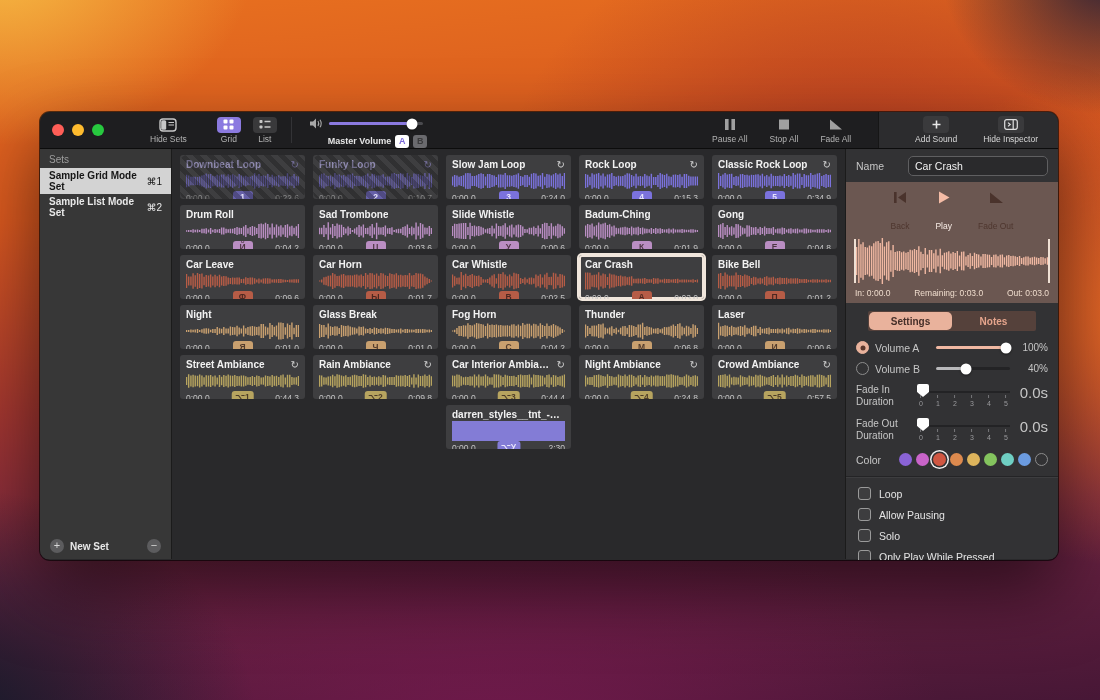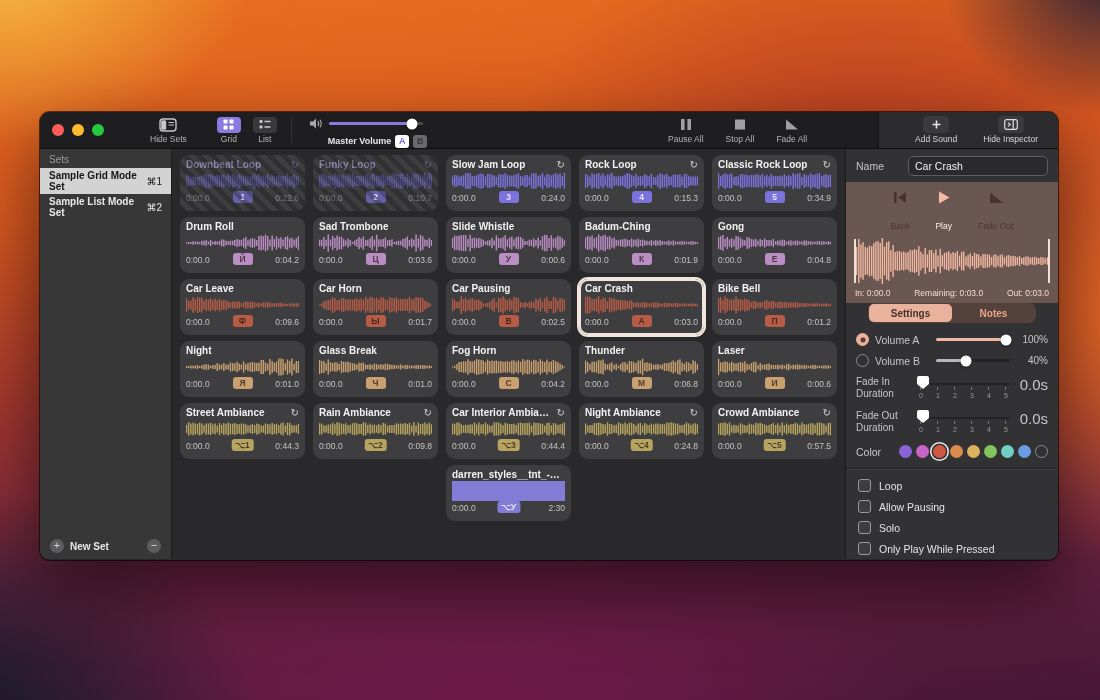--- a/index.html
+++ b/index.html
@@ -51,39 +51,39 @@
   .mv-knob { position:absolute; left:88%; top:50%; transform:translate(-50%,-50%); width:11px; height:11px; background:#fff; border-radius:50%; box-shadow:0 1px 2px rgba(0,0,0,.5); }
   .mv-bottom { display:flex; align-items:center; gap:4px; margin-top:2px; margin-left:18px; }
   .mv-label { font-size:9px; color:#e6e6e6; font-weight:bold; }
   .ab { width:14px; height:13px; border-radius:3px; font-size:9px; font-weight:bold; display:flex; align-items:center; justify-content:center; }
   .ab.a { background:#fff; color:#7a68d8; }
   .ab.b { background:#6a6a6e; color:#3a3a3c; }
 
   .tb-spacer { flex:1; }
   .tb-group-right { display:flex; margin-right:52px; }
   .tb-darkchip { width:26px; height:17px; border-radius:4px; background:#3a3a3c; display:flex; align-items:center; justify-content:center; }
-  .tb-end { position:relative; display:flex; gap:14px; margin-right:14px;margin-left:44px; }
+  .tb-end { position:relative; display:flex; gap:14px; margin-right:14px; }
 
   
   .content { display:flex; height:410px; }
 
   
   .sidebar { position:relative; width:132px; background:#373737; border-right:1px solid #1b1b1b; flex-shrink:0; }
   .side-header { font-size:10px; color:#9d9d9d; padding:5px 9px 3px; }
   .side-item { display:flex; justify-content:space-between; align-items:center; padding:2px 9px; font-size:10px; font-weight:bold; color:#e8e8e8; cursor:default; }
   .side-item.sel { background:#d3d3d3; color:#161616; }
   .side-item .sc { font-weight:normal; }
   .side-bottom { position:absolute; left:0; right:0; bottom:6px; display:flex; align-items:center; padding:0 10px; }
   .circle-btn { width:14px; height:14px; border-radius:50%; background:#5c5c5e; color:#d8d8d8; font-size:11px; line-height:13px; text-align:center; }
   .newset-lb { font-size:10px; font-weight:bold; color:#e8e8e8; margin-left:6px; flex:1; }
 
   
   .gridarea { flex:1; background:#29292b; padding:6px 8px; overflow:hidden; }
   .tilegrid { display:grid; grid-template-columns:repeat(5,1fr); gap:6px 8px; }
-  .tile { position:relative; height:56px; background:#3e3e40; border-radius:9px; padding:3px 6px 3px; overflow:hidden; }
+  .tile { position:relative; height:44px; background:#3e3e40; border-radius:3px; padding:3px 6px 3px; overflow:hidden; }
   .tile.dim::after { content:""; position:absolute; inset:0; background:repeating-linear-gradient(45deg, rgba(0,0,0,.22) 0 5px, rgba(0,0,0,0) 5px 10px); border-radius:7px; }
   .tile.sel { box-shadow:0 0 0 2px #f0e6dc inset, 0 0 0 2px #f0e6dc; }
   .thead { display:flex; align-items:center; justify-content:space-between; height:13px; }
   .tname { font-size:10px; font-weight:bold; color:#f2f2f2; white-space:nowrap; overflow:hidden; text-overflow:ellipsis; }
   .tile.dim .tname { color:#8f8ab0; }
   .loop-ic { font-size:10px; color:#d0d0d0; line-height:10px; margin-left:3px; }
   .tile.dim .loop-ic { color:#77719f; }
   .twave { display:block; height:20px; width:100%; }
   .tfoot { position:relative; display:flex; justify-content:space-between; align-items:center; height:13px; font-size:8.5px; color:#c4c4c4; }
   .tile.dim .tfoot { color:#8a8a8a; }
@@ -97,21 +97,21 @@
   .player { background:#6b5751; padding:6px 0 5px; }
   .transport { display:flex; justify-content:center; gap:26px; padding:2px 0 4px; }
   .t-btn { display:flex; flex-direction:column; align-items:center; gap:16px; }
   .t-btn .tlb { font-size:8.5px; color:#4e362e; }
   .t-btn.on .tlb { color:#f7ece5; }
   .pwave-wrap { position:relative; height:48px; margin:2px 8px; }
   .pmark { position:absolute; top:2px; bottom:2px; width:2px; background:#efe0d4; }
   .pwave { display:block; width:100%; height:100%; }
   .ptimes { display:flex; justify-content:space-between; padding:1px 9px 0; font-size:8.5px; color:#efdccd; }
 
-  .tabs { display:flex; margin:0 22px 6px; background:#55413b; border-radius:7px; padding:1px; height:20px; }
+  .tabs { display:flex; margin:8px 22px 6px; background:#55413b; border-radius:2px; padding:1px; height:20px; }
   .tab { flex:1; border-radius:5px; display:flex; align-items:center; justify-content:center; font-size:10px; font-weight:bold; color:#e6a58d; }
   .tab.sel { background:#e9b29c; color:#46302a; }
 
   .ins-row { display:flex; align-items:center; padding:4px 10px; gap:6px; }
   .radio { width:13px; height:13px; border-radius:50%; border:1.5px solid #8c8c8c; flex-shrink:0; }
   .radio.sel { background:#e9b29c; border-color:#e9b29c; position:relative; }
   .radio.sel::after { content:""; position:absolute; left:50%; top:50%; transform:translate(-50%,-50%); width:5px; height:5px; border-radius:50%; background:#5a372c; }
   .vlabel { width:55px; }
   .vslider { position:relative; flex:1; height:3px; background:#232325; border-radius:2px; }
   .vfill { position:absolute; left:0; top:0; height:100%; border-radius:2px; }
@@ -457,21 +457,21 @@
                 <path d="M0.5 9.6L0.5 10.4M2.6 8.4L2.6 11.6M4.8 6.2L4.8 13.8M6.9 5.7L6.9 14.3M9.0 4.7L9.0 15.3M11.2 4.4L11.2 15.6M13.3 2.1L13.3 17.9M15.5 3.2L15.5 16.8M17.6 5.0L17.6 15.0M19.7 4.7L19.7 15.3M21.9 3.4L21.9 16.6M24.0 3.0L24.0 17.0M26.1 4.5L26.1 15.5M28.3 4.2L28.3 15.8M30.4 4.2L30.4 15.8M32.6 4.6L32.6 15.4M34.7 3.7L34.7 16.3M36.8 3.4L36.8 16.6M39.0 4.4L39.0 15.6M41.1 3.4L41.1 16.6M43.2 5.0L43.2 15.0M45.4 2.0L45.4 18.0M47.5 3.8L47.5 16.2M49.7 2.1L49.7 17.9M51.8 2.3L51.8 17.7M53.9 3.8L53.9 16.2M56.1 2.5L56.1 17.5M58.2 4.7L58.2 15.3M60.3 1.9L60.3 18.1M62.5 2.6L62.5 17.4M64.6 4.2L64.6 15.8M66.8 5.0L66.8 15.0M68.9 2.3L68.9 17.7M71.0 3.0L71.0 17.0M73.2 3.5L73.2 16.5M75.3 2.2L75.3 17.8M77.4 4.3L77.4 15.7M79.6 3.7L79.6 16.3M81.7 4.5L81.7 15.5M83.9 4.0L83.9 16.0M86.0 4.3L86.0 15.7M88.1 2.1L88.1 17.9M90.3 4.5L90.3 15.5M92.4 4.0L92.4 16.0M94.5 2.0L94.5 18.0M96.7 2.6L96.7 17.4M98.8 2.6L98.8 17.4M101.0 3.3L101.0 16.7M103.1 5.5L103.1 14.5M105.2 6.7L105.2 13.3M107.4 8.1L107.4 11.9M109.5 9.6L109.5 10.4" stroke="#b65c46" stroke-width="1.4" fill="none"></path>
               </svg>
               <div class="tfoot">
                 <span>0:00.0</span>
                 <span class="badge" style="background: rgb(182, 92, 70); color: rgba(35, 20, 18, 0.72);">Ы</span>
                 <span>0:01.7</span>
               </div>
             </div>
             <div class="tile">
               <div class="thead">
-                <span class="tname">Car Pausing</span>
+                <span class="tname">Car Whistle</span>
               </div>
               <svg class="twave" preserveAspectRatio="none" viewBox="0 0 110 20">
                 <path d="M0.5 3.4L0.5 16.6M2.6 5.2L2.6 14.8M4.8 6.8L4.8 13.2M6.9 6.4L6.9 13.6M9.0 1.1L9.0 18.9M11.2 4.2L11.2 15.8M13.3 2.7L13.3 17.3M15.5 5.1L15.5 14.9M17.6 3.9L17.6 16.1M19.7 3.1L19.7 16.9M21.9 4.4L21.9 15.6M24.0 5.0L24.0 15.0M26.1 4.5L26.1 15.5M28.3 5.9L28.3 14.1M30.4 8.3L30.4 11.7M32.6 8.5L32.6 11.5M34.7 7.9L34.7 12.1M36.8 6.6L36.8 13.4M39.0 4.6L39.0 15.4M41.1 3.3L41.1 16.7M43.2 7.2L43.2 12.8M45.4 2.8L45.4 17.2M47.5 3.1L47.5 16.9M49.7 1.2L49.7 18.8M51.8 3.5L51.8 16.5M53.9 5.3L53.9 14.7M56.1 3.5L56.1 16.5M58.2 5.3L58.2 14.7M60.3 1.8L60.3 18.2M62.5 2.5L62.5 17.5M64.6 3.0L64.6 17.0M66.8 6.9L66.8 13.1M68.9 8.0L68.9 12.0M71.0 6.6L71.0 13.4M73.2 8.2L73.2 11.8M75.3 6.7L75.3 13.3M77.4 6.5L77.4 13.5M79.6 7.2L79.6 12.8M81.7 3.6L81.7 16.4M83.9 4.8L83.9 15.2M86.0 3.2L86.0 16.8M88.1 6.6L88.1 13.4M90.3 3.5L90.3 16.5M92.4 1.7L92.4 18.3M94.5 6.1L94.5 13.9M96.7 5.7L96.7 14.3M98.8 1.8L98.8 18.2M101.0 2.6L101.0 17.4M103.1 5.8L103.1 14.2M105.2 3.1L105.2 16.9M107.4 3.6L107.4 16.4M109.5 4.7L109.5 15.3" stroke="#b65c46" stroke-width="1.4" fill="none"></path>
               </svg>
               <div class="tfoot">
                 <span>0:00.0</span>
                 <span class="badge" style="background: rgb(182, 92, 70); color: rgba(35, 20, 18, 0.72);">В</span>
                 <span>0:02.5</span>
               </div>
             </div>

